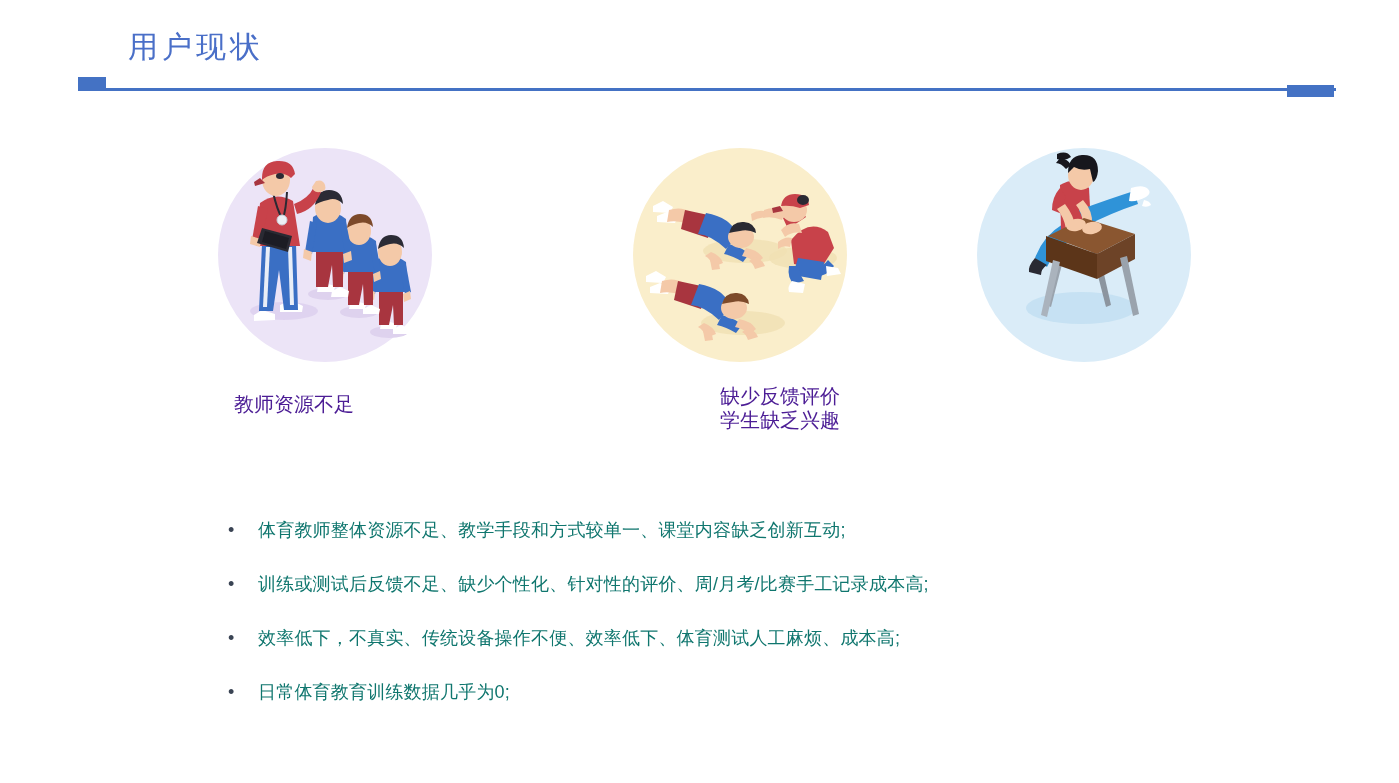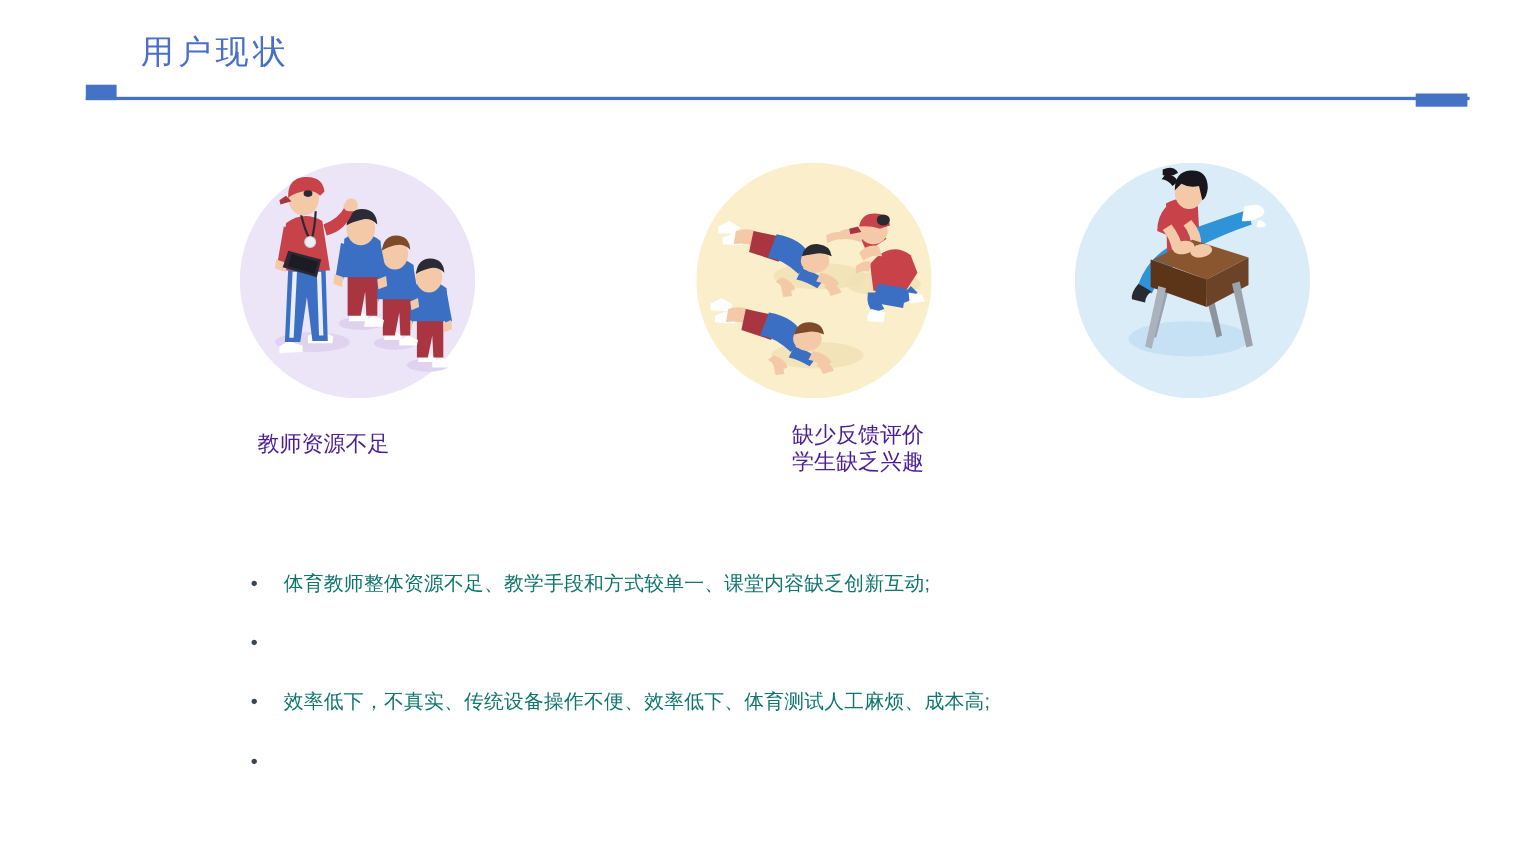--- a/index.html
+++ b/index.html
@@ -330,21 +330,23 @@
   </div>
 </div>
 
 <div class="bullets">
   <div class="bullet-row">
     <div class="bullet-dot">•</div>
     <div class="bullet-text">体育教师整体资源不足、教学手段和方式较单一、课堂内容缺乏创新互动;</div>
   </div>
   <div class="bullet-row">
     <div class="bullet-dot">•</div>
+    <div class="bullet-text">训练或测试后反馈不足、缺少个性化、针对性的评价、周/月考/比赛手工记录成本高;</div>
   </div>
   <div class="bullet-row">
     <div class="bullet-dot">•</div>
     <div class="bullet-text">效率低下，不真实、传统设备操作不便、效率低下、体育测试人工麻烦、成本高;</div>
   </div>
   <div class="bullet-row">
     <div class="bullet-dot">•</div>
+    <div class="bullet-text">日常体育教育训练数据几乎为0;</div>
   </div>
 </div>
 
 </body></html>

